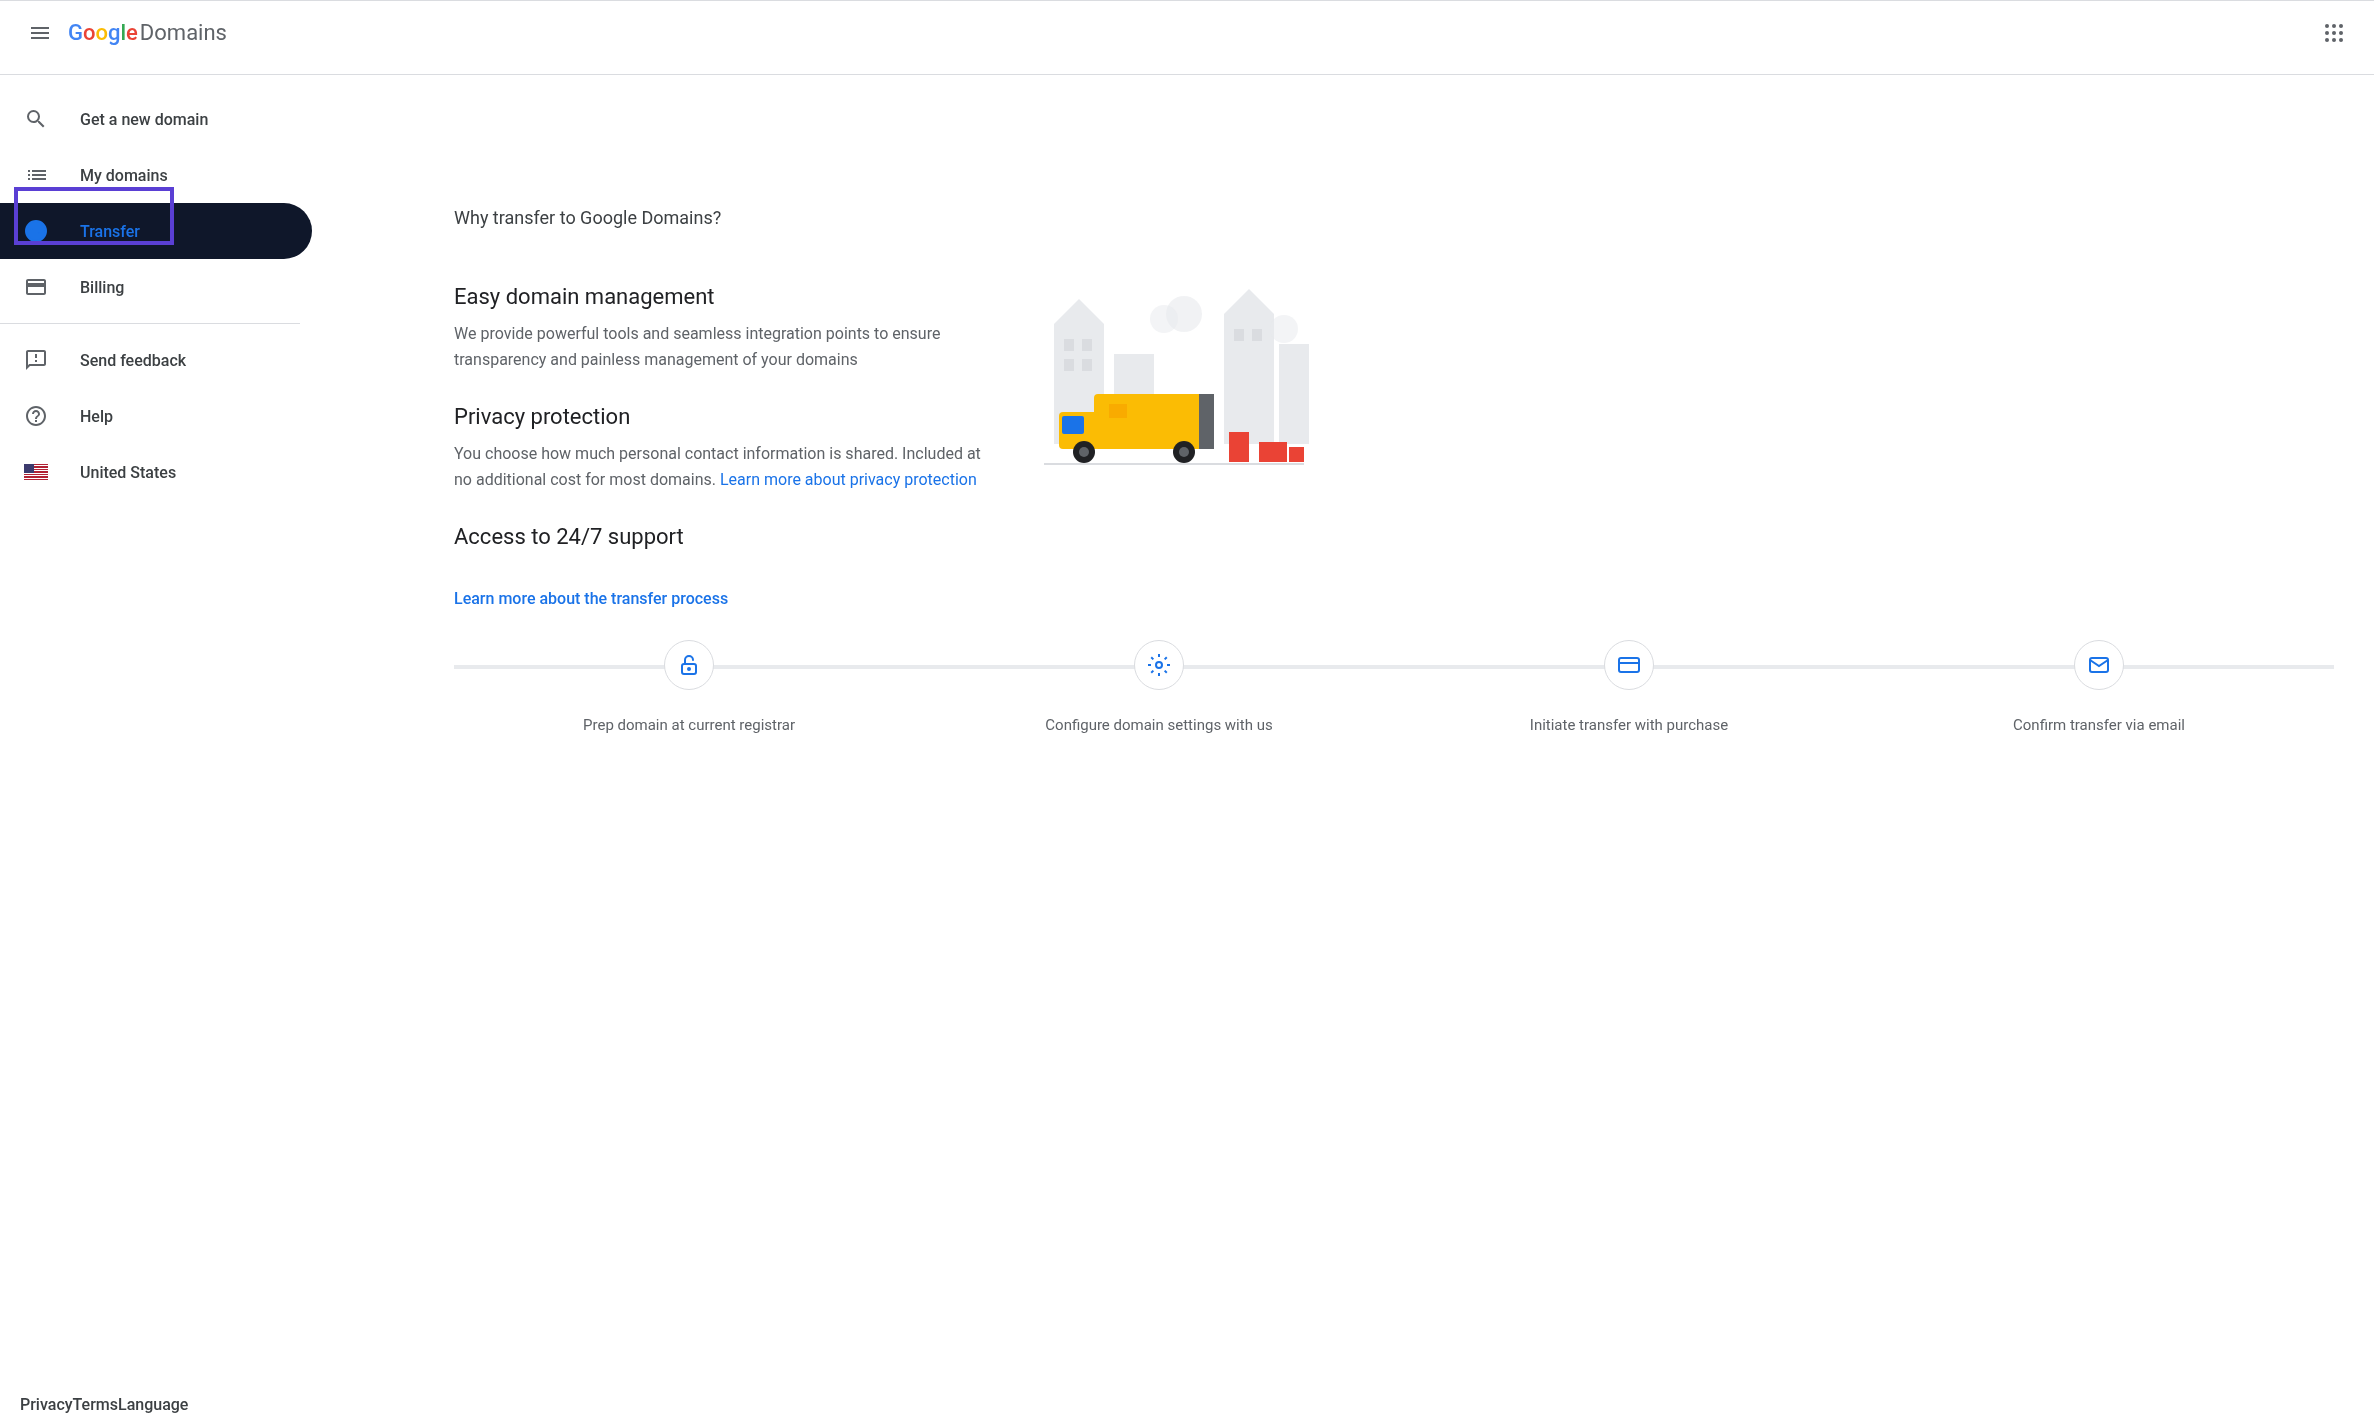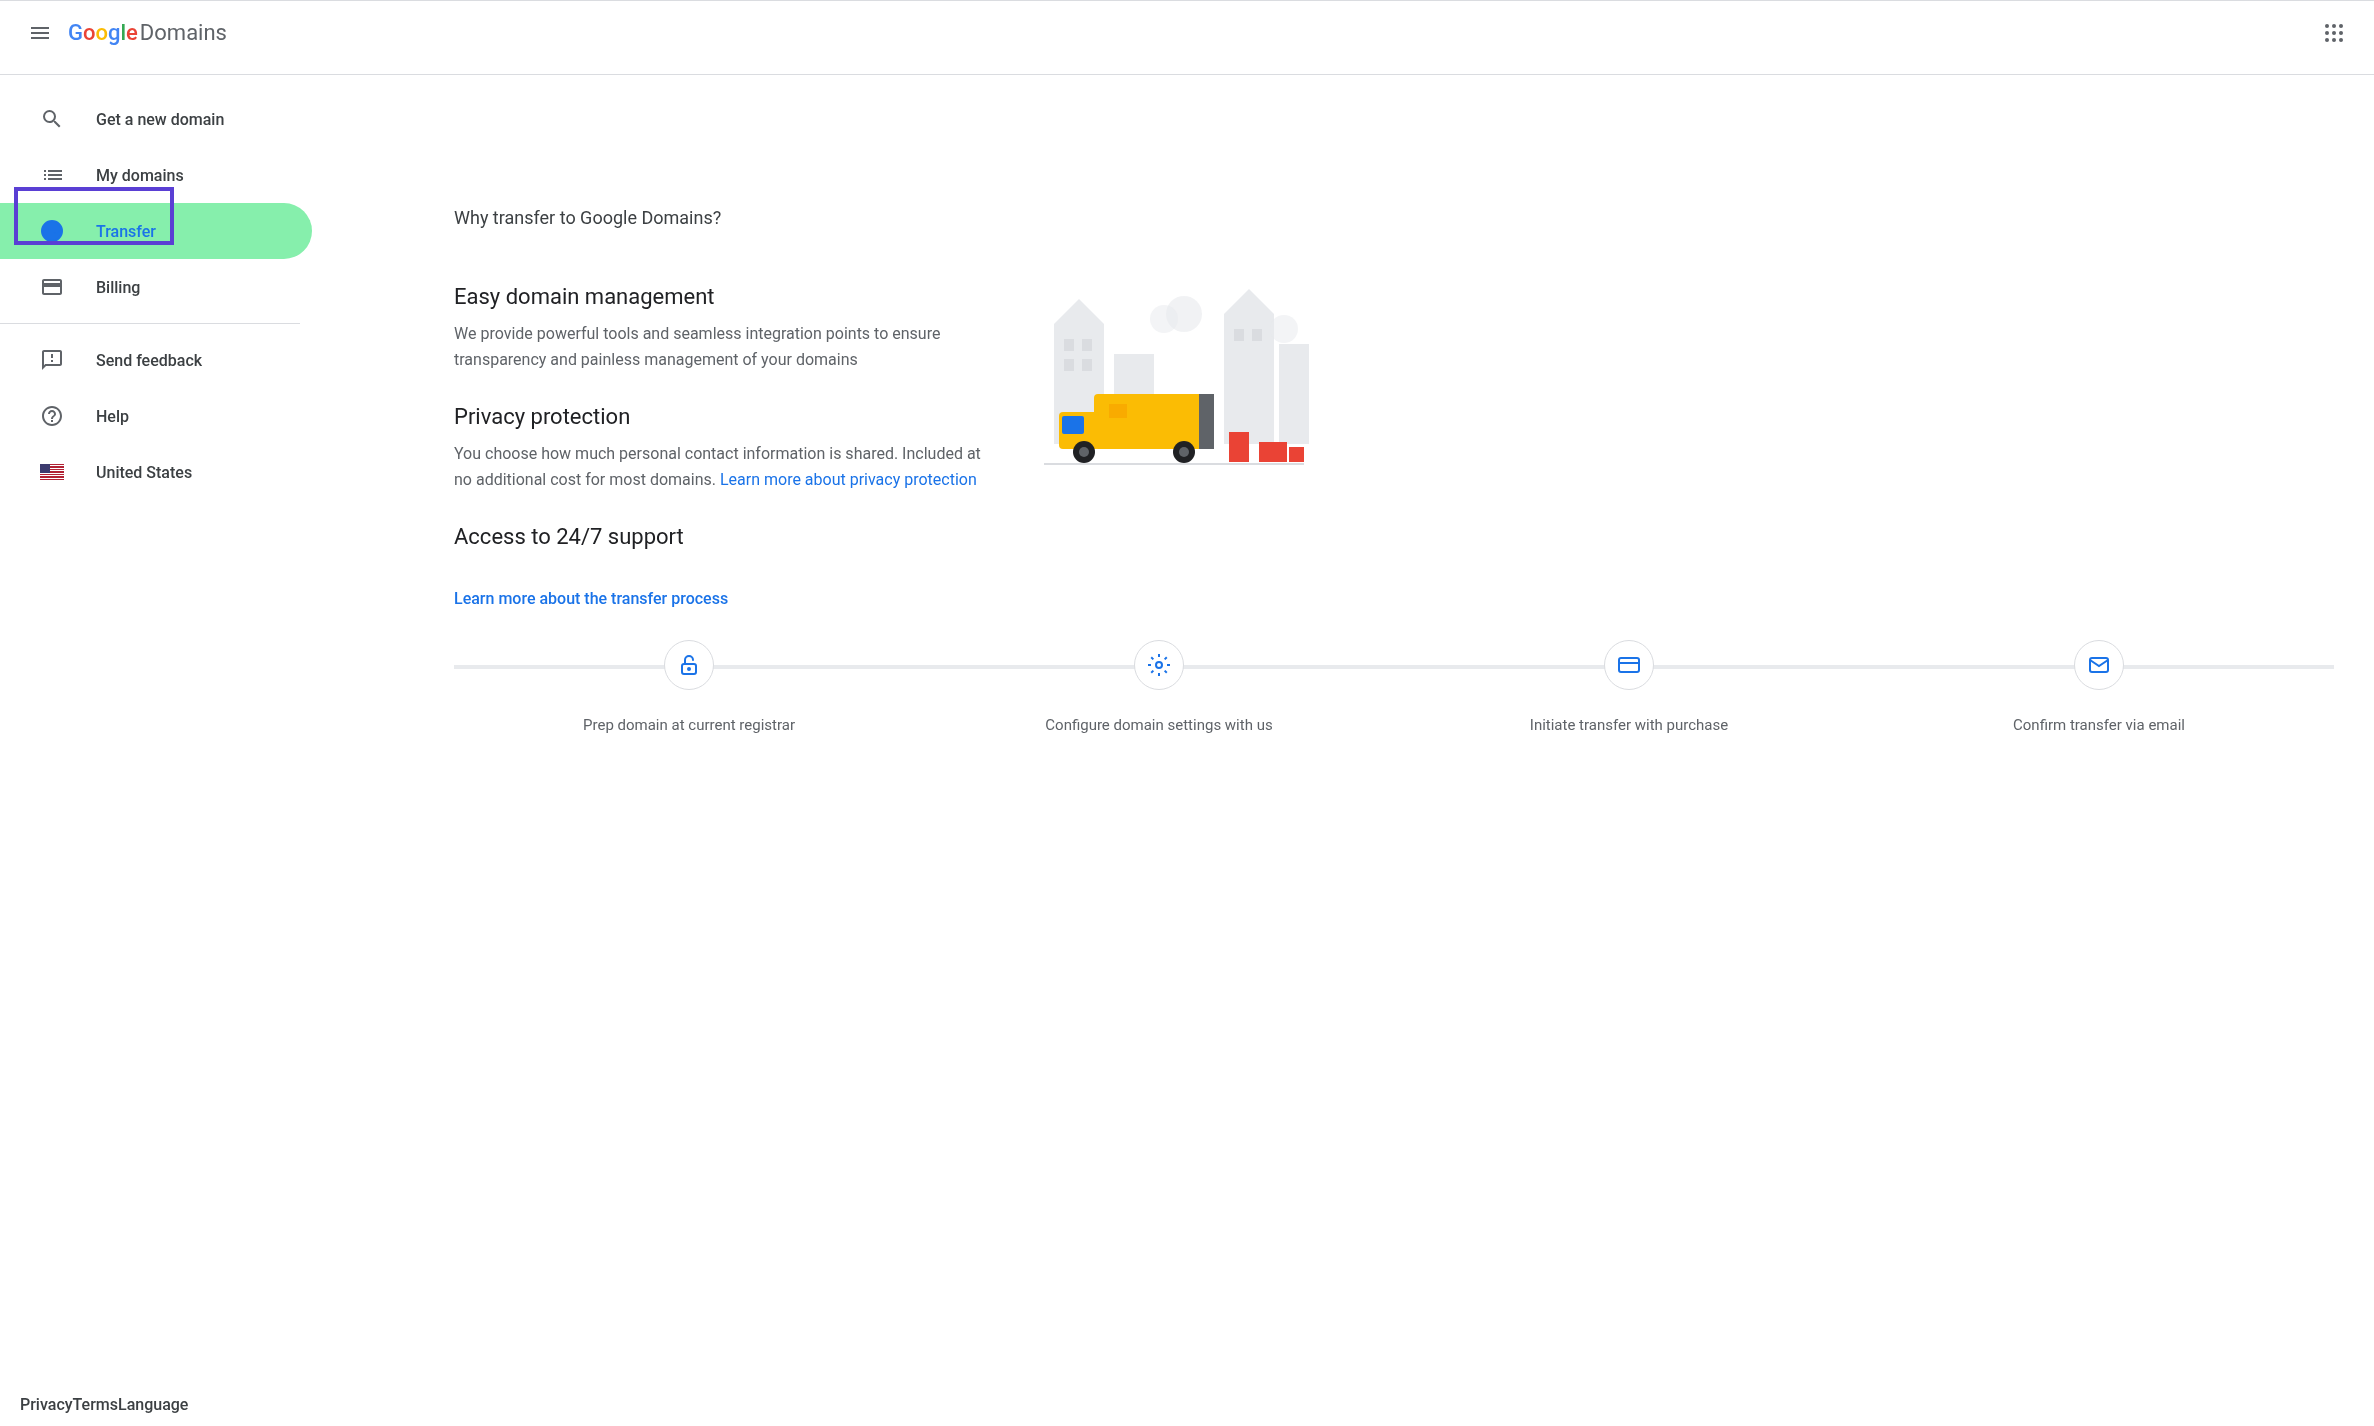--- a/index.html
+++ b/index.html
@@ -15,22 +15,22 @@
     .logo-g { font-size: 22px; font-weight: 500; }
     .g-b { color: #4285f4; } .g-r { color: #ea4335; } .g-y { color: #fbbc04; } .g-g { color: #34a853; }
     .apps-btn { margin-left: auto; width: 48px; height: 48px; display: flex; align-items: center; justify-content: center; cursor: pointer; border-radius: 50%; }
     .apps-btn svg { width: 24px; height: 24px; fill: #5f6368; }
     
     
     .layout { display: flex; min-height: calc(100vh - 75px); }
     
     
     .sidebar { width: 320px; padding-top: 16px; position: relative; }
-    .nav-item { height: 56px; display: flex; align-items: center; padding: 0 40px; cursor: pointer; border-radius: 0 28px 28px 0; margin-right: 8px; text-align: right; }
-    .nav-item.active { background: #86efac; }
+    .nav-item { height: 56px; display: flex; align-items: center; padding: 0 24px; cursor: pointer; border-radius: 0 28px 28px 0; margin-right: 8px; text-align: right; }
+    .nav-item.active { background: #0f172a; }
     .nav-item.active .nav-label { color: #1a73e8; font-weight: 500; }
     .nav-item.active .nav-icon svg { fill: #1a73e8; stroke: #1a73e8; }
     .nav-icon { width: 24px; height: 24px; display: flex; align-items: center; justify-content: center; margin-right: 32px; }
     .nav-icon svg { width: 24px; height: 24px; fill: #5f6368; }
     .nav-label { font-size: 16px; color: #3c4043; font-weight: 500; }
     .sidebar-sep { height: 1px; background: #dadce0; margin: 8px 0; width: 300px; }
     .flag { width: 24px; height: 16px; background: linear-gradient(to bottom, #b22234 7.7%, white 7.7%, white 15.4%, #b22234 15.4%, #b22234 23%, white 23%, white 30.7%, #b22234 30.7%, #b22234 38.4%, white 38.4%, white 46.1%, #b22234 46.1%, #b22234 53.8%, white 53.8%, white 61.5%, #b22234 61.5%, #b22234 69.2%, white 69.2%, white 76.9%, #b22234 76.9%, #b22234 84.6%, white 84.6%, white 92.3%, #b22234 92.3%); position: relative; }
     .flag::before { content: ''; position: absolute; top: 0; left: 0; width: 40%; height: 53.8%; background: #3c3b6e; }
     .highlight-box { border: 4px solid #5a3fd4; position: absolute; }
     .highlight-sidebar { top: 112px; left: 14px; width: 160px; height: 58px; z-index: 5; pointer-events: none; }

